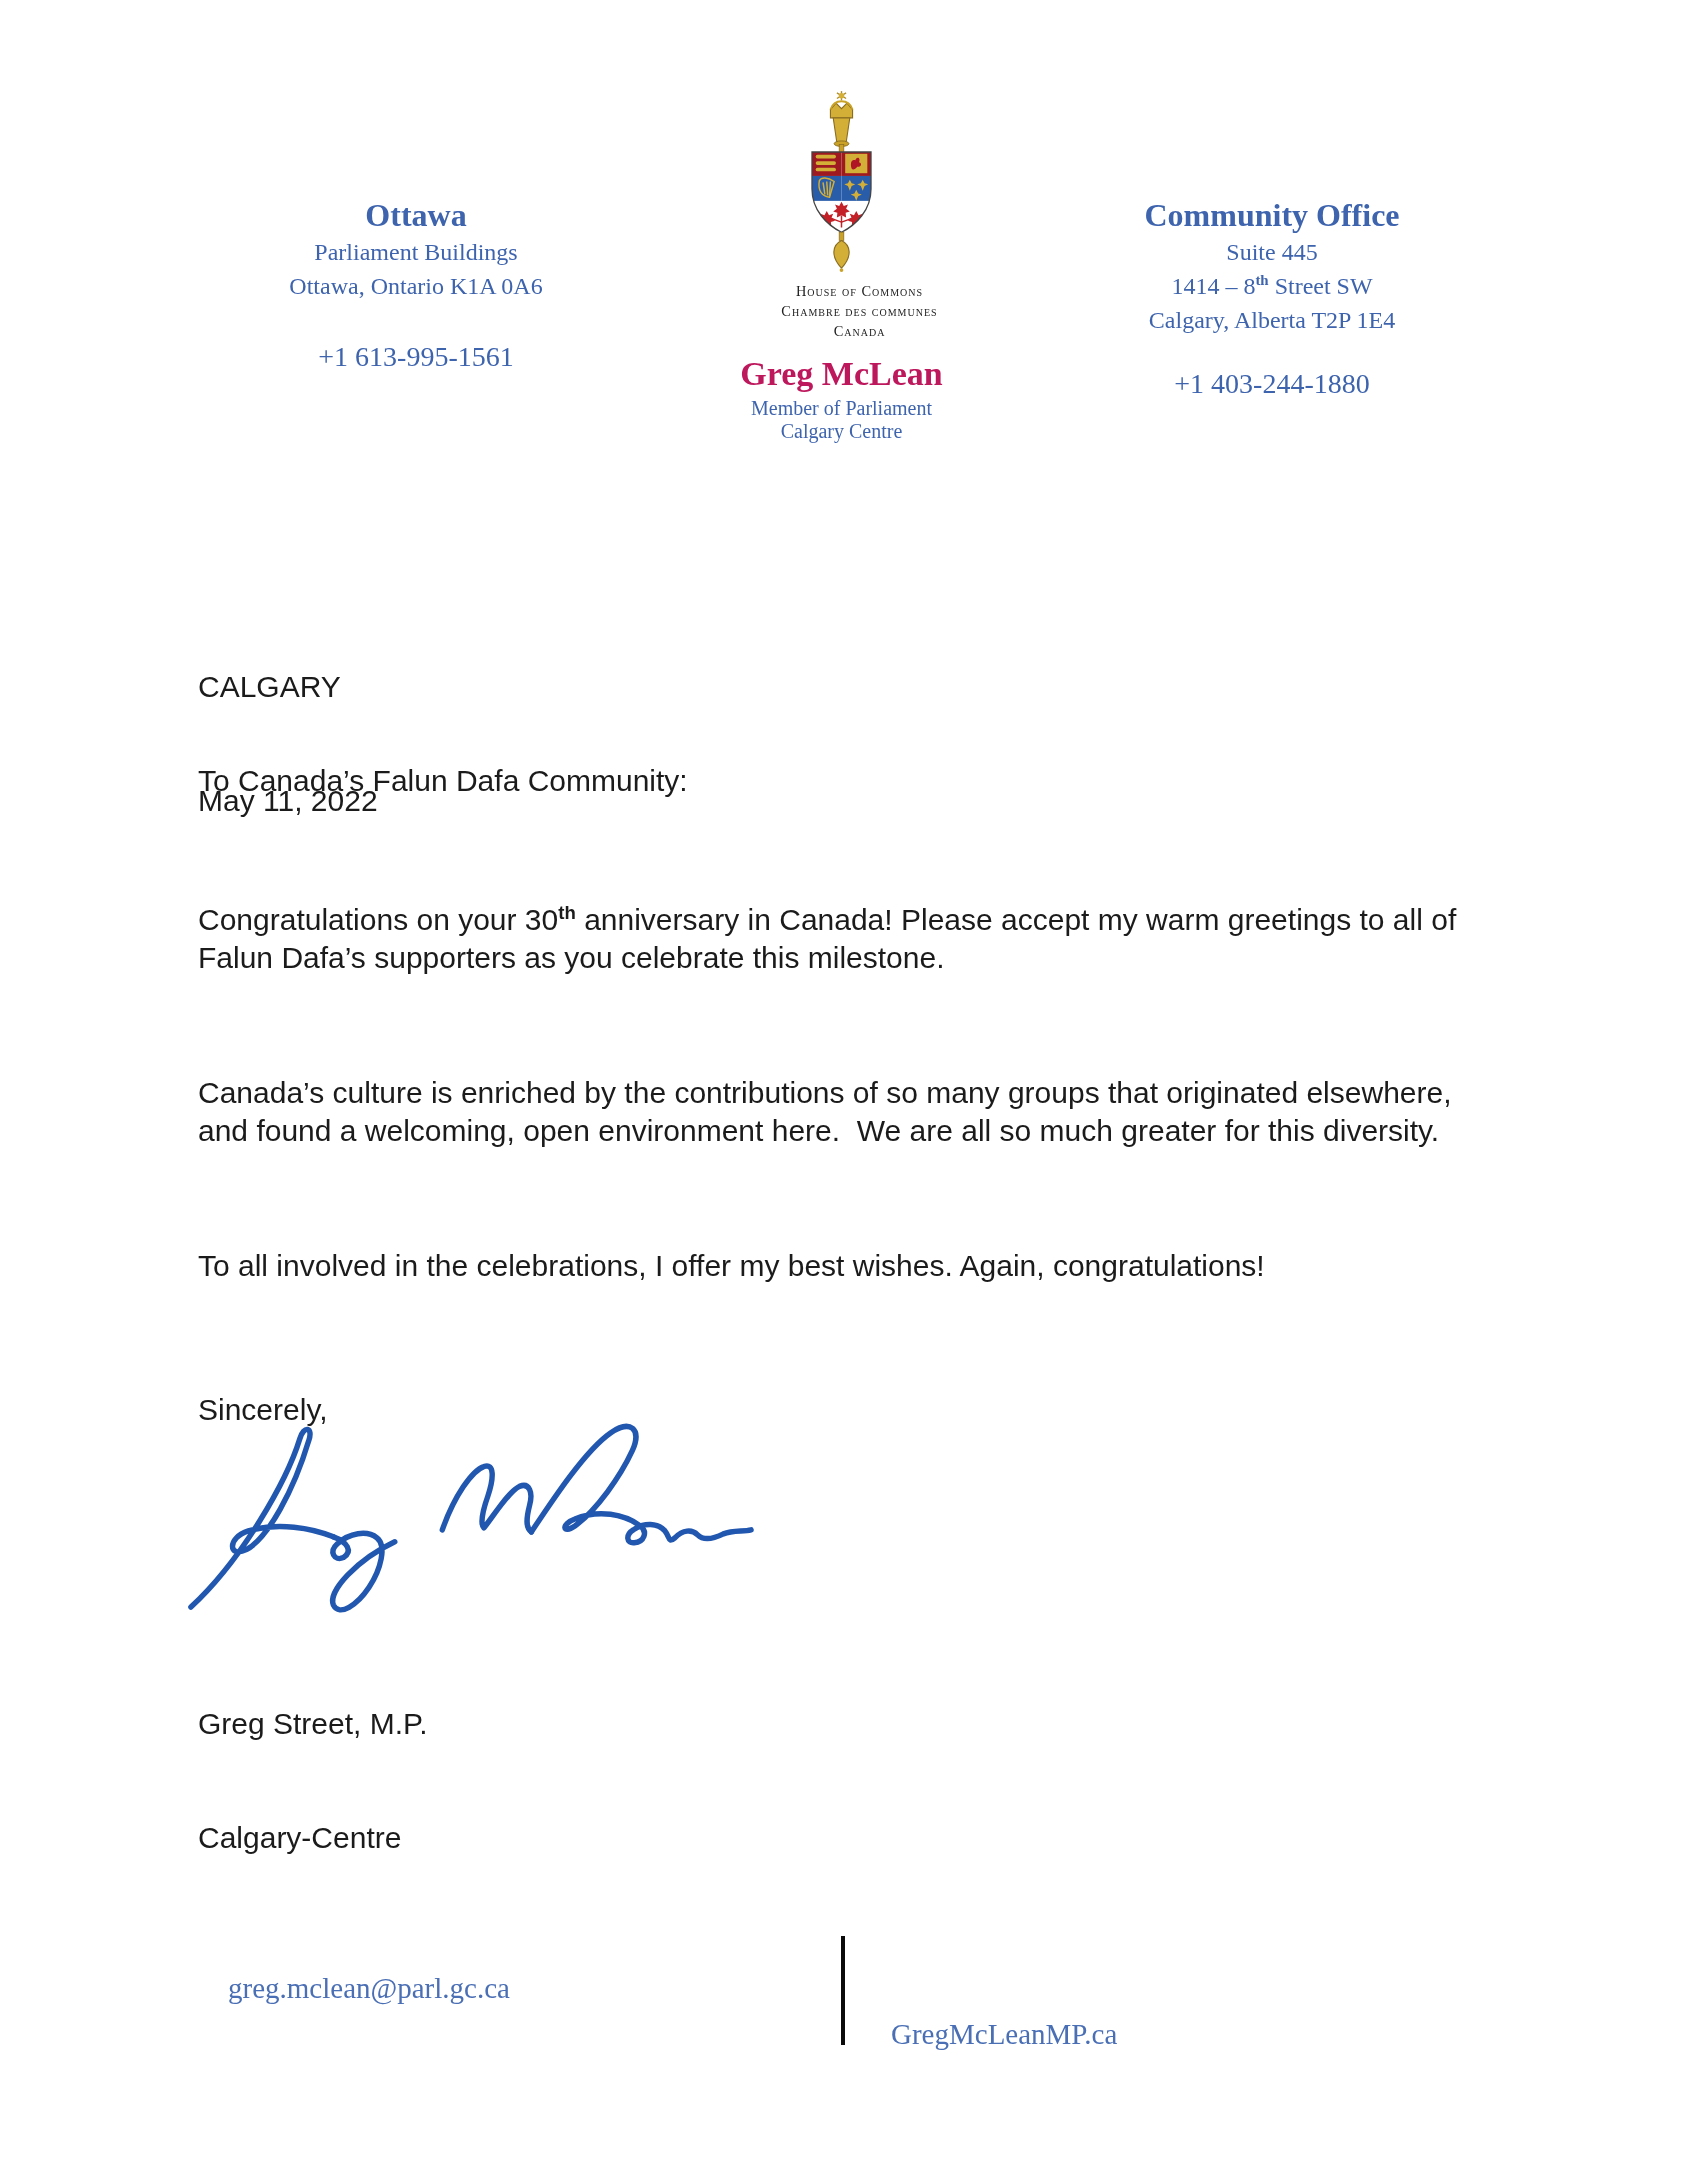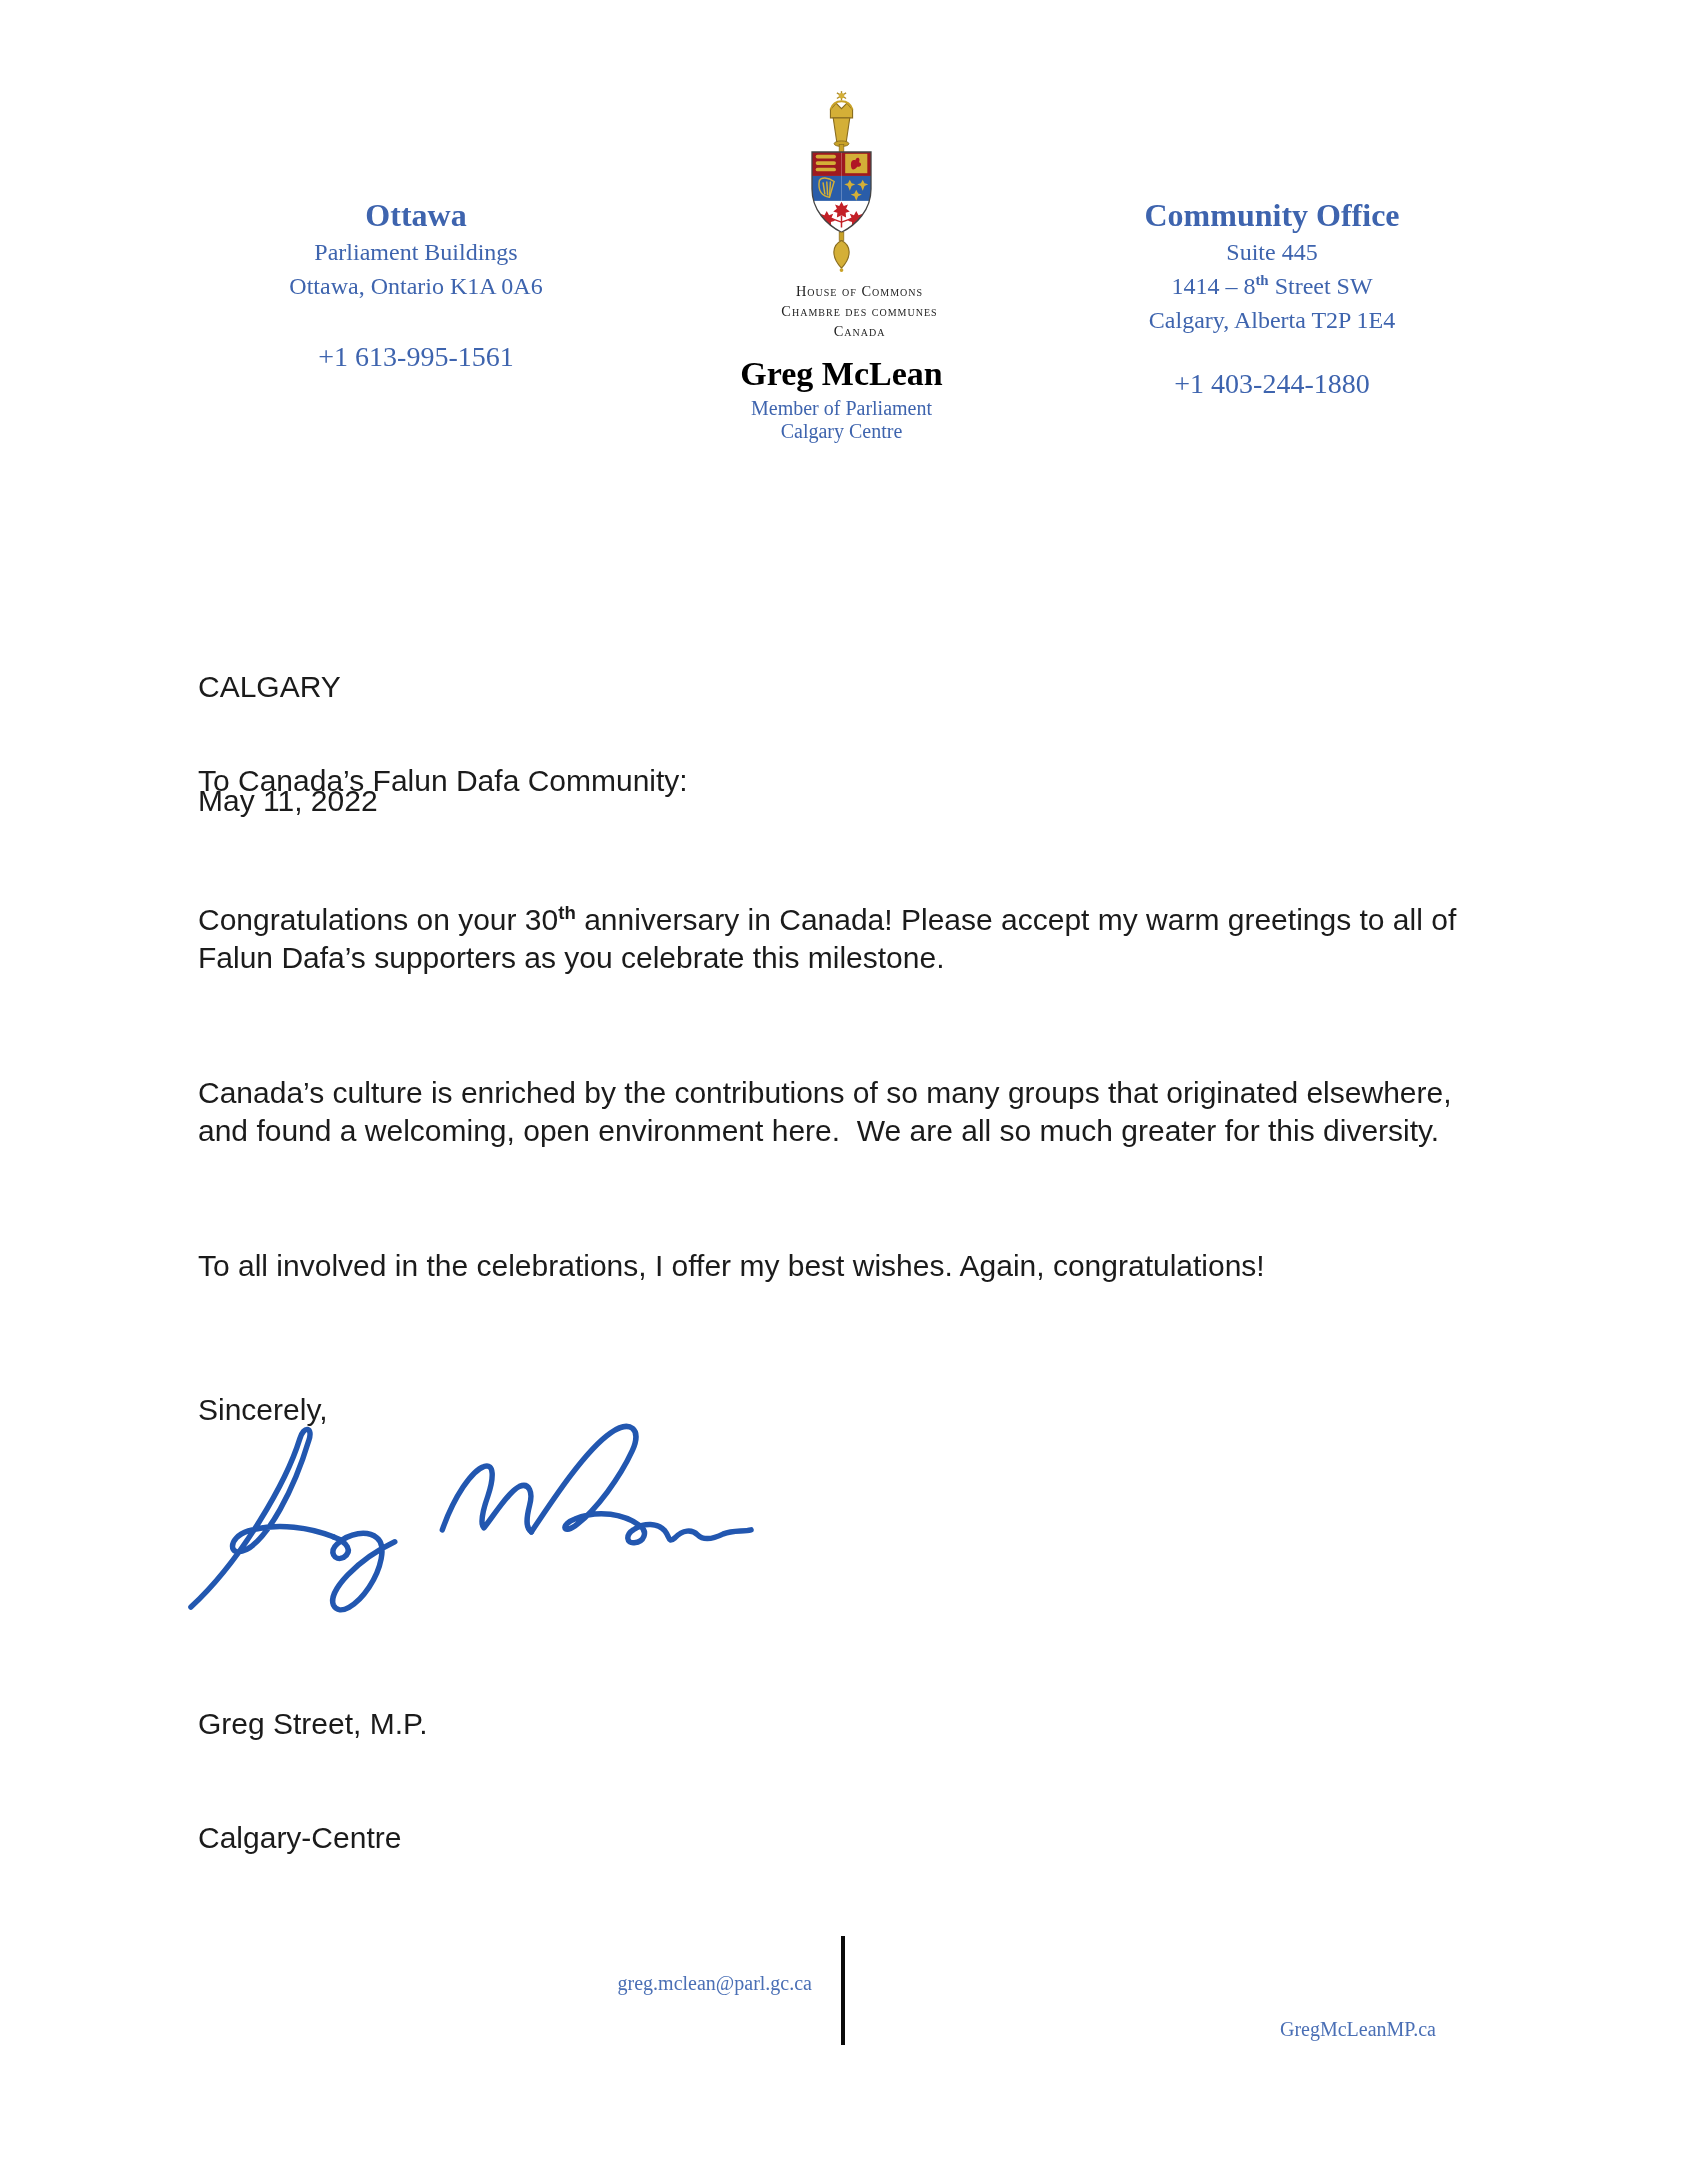--- a/index.html
+++ b/index.html
@@ -18,21 +18,21 @@
   .hdr-title{font-size:32px;font-weight:bold;line-height:40px;}
   .hdr-line{font-size:24px;line-height:34px;}
   .hdr-phone{font-size:28px;line-height:34px;margin-top:37px;}
   .hdr-right .hdr-phone{margin-top:30px;}
   sup{font-size:0.62em;vertical-align:super;line-height:0;font-weight:bold;}
 
   .hdr-center{position:absolute;left:0;right:0;top:89px;text-align:center;}
   .crest{display:inline-block;}
   .org{margin-top:6px;font-size:14.4px;line-height:14px;letter-spacing:1px;
        color:#222;font-variant:small-caps;padding-left:36px;}
-  .mp-name{margin-top:18px;font-size:34px;font-weight:bold;color:#000000;line-height:36px;}
+  .mp-name{margin-top:18px;font-size:34px;font-weight:bold;color:#be185d;line-height:36px;}
   .mp-sub{font-size:20px;line-height:23px;color:#3e64ae;}
   .mp-sub.first{margin-top:5px;}
 
   
   .body-text{
     position:absolute;left:198px;width:1302px;
     font-family:"Liberation Sans", sans-serif;
     font-size:30px;line-height:38px;color:#1b1b1b;
     white-space:pre-wrap;
   }
@@ -42,22 +42,22 @@
   #para2{top:1074px;}
   #para3{top:1247px;}
   #closing{top:1391px;}
   #signer-block{top:1629px;}
 
   #signature{position:absolute;left:183px;top:1411px;}
 
   
   .footer-divider{position:absolute;left:841px;top:1936px;width:4px;height:109px;background:#0a0a0a;}
   .footer-link{
-    position:absolute;top:1972px;text-align:right;
-    font-family:"Liberation Serif", serif;font-size:20px;color:#4a6fb5;
+    position:absolute;top:1972px;text-align:left;
+    font-family:"Liberation Serif", serif;font-size:29px;color:#4a6fb5;
   }
   #footer-email{left:228px;width:584px;}
   #footer-site{left:891px;width:545px;margin-top:46px;}
 </style>
 </head>
 <body>
 
 <div class="page">
 
   <div class="hdr-col hdr-left">

